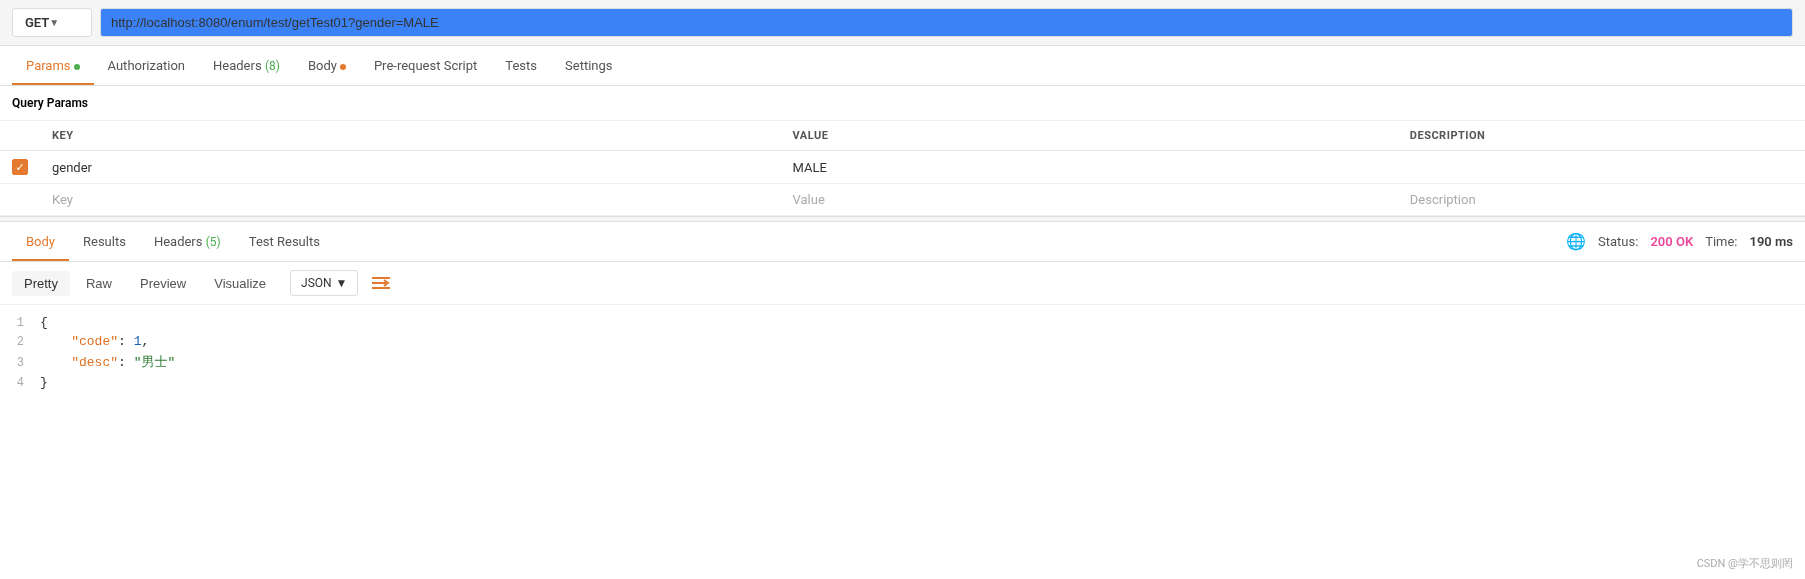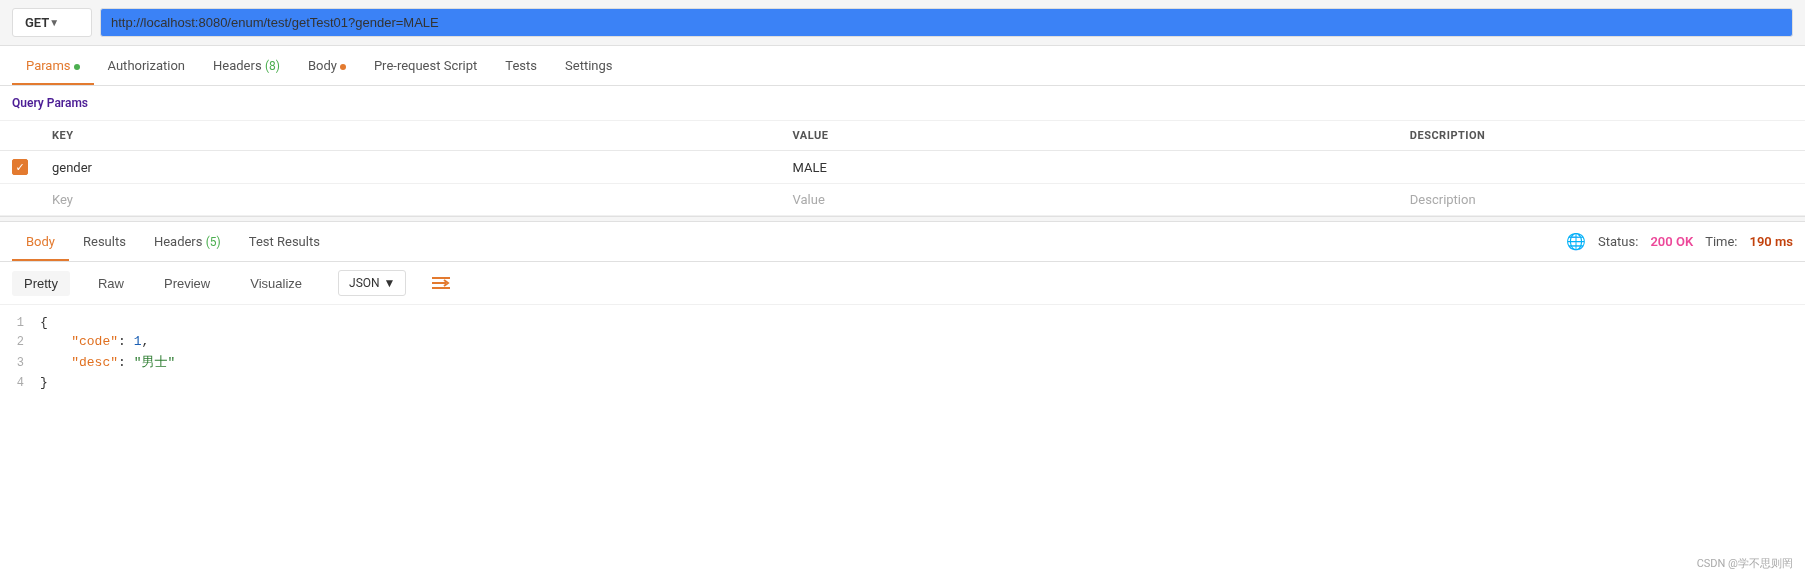--- a/index.html
+++ b/index.html
@@ -88,21 +88,21 @@
     .tab-badge {
       color: #4CAF50;
       font-size: 12px;
     }
 
     
     .section-header {
       padding: 10px 12px;
       font-size: 12px;
       font-weight: 600;
-      color: #4c1d95;
+      color: #000000;
       border-bottom: 1px solid #f0f0f0;
     }
 
     
     .params-table {
       width: 100%;
       border-collapse: collapse;
     }
     .params-table th {
       text-align: left;
@@ -172,31 +172,31 @@
       align-items: center;
       gap: 12px;
       font-size: 13px;
       color: #555;
     }
     .status-ok {
       color: #ec4899;
       font-weight: 600;
     }
     .time-val {
-      color: #c2410c;
+      color: #404040;
       font-weight: 600;
     }
 
     
     .response-toolbar {
       display: flex;
       align-items: center;
       padding: 8px 12px;
       border-bottom: 1px solid #f0f0f0;
-      gap: 16px;
+      gap: 4px;
     }
     .format-btn {
       padding: 5px 12px;
       border: none;
       background: none;
       font-size: 13px;
       cursor: pointer;
       border-radius: 3px;
       color: #555;
     }

